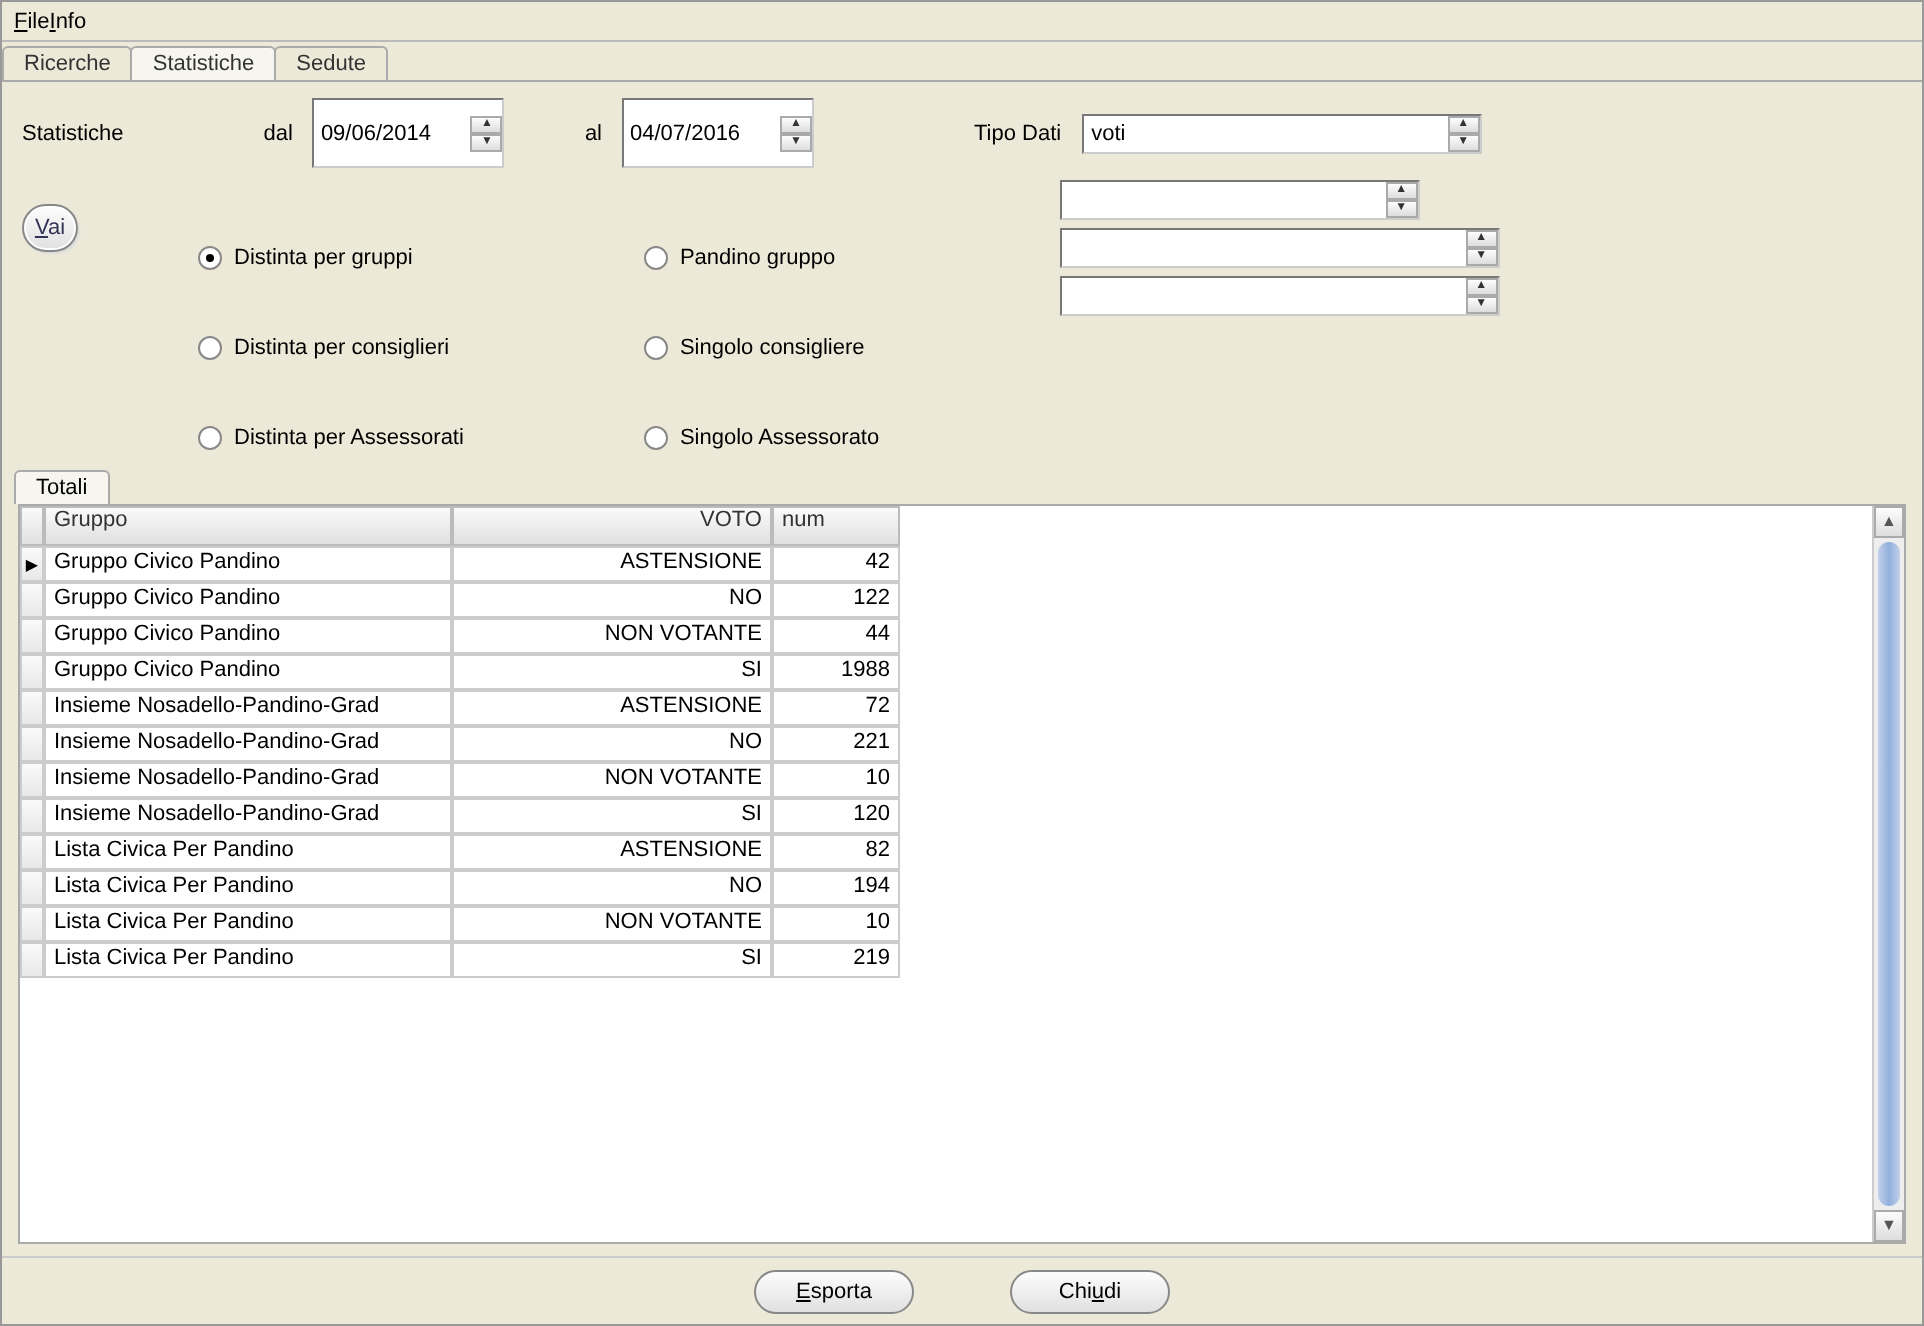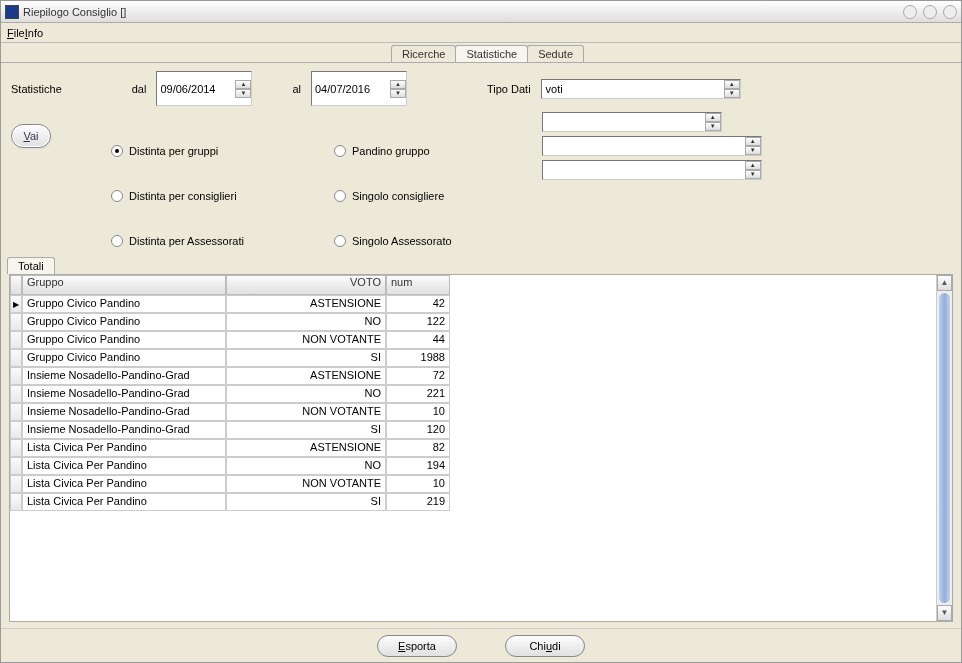--- a/index.html
+++ b/index.html
@@ -5,37 +5,37 @@
   * { box-sizing: border-box; font-family: Tahoma, Arial, sans-serif; font-size: 11px; }
   body { margin: 0; padding: 0; background: #e8e8e8; width: 962px; height: 663px; overflow: hidden; }
   .window { width: 962px; height: 663px; background: #ece9d8; border: 1px solid #999; display: flex; flex-direction: column; }
   .titlebar { height: 22px; background: linear-gradient(#fff,#ddd); border-bottom: 1px solid #aaa; display: flex; align-items: center; padding: 0 4px; }
   .titlebar .icon-app { width: 14px; height: 14px; background: #1a3a8a; border: 1px solid #444; margin-right: 4px; }
   .titlebar .title { flex: 1; color: #333; }
   .win-btn { width: 14px; height: 14px; border-radius: 50%; background: #eee; border: 1px solid #aaa; margin-left: 6px; }
   .menubar { height: 20px; background: #ece9d8; border-bottom: 1px solid #bbb; display: flex; align-items: center; padding: 0 6px; gap: 0; }
   .menubar .menu-item { color: #000; }
   .menubar .menu-item .ul { text-decoration: underline; }
-  .tabs { display: flex; padding: 2px 4px 0 16px; justify-content: center; }
+  .tabs { display: flex; padding: 2px 4px 0 0; }
   .tab { padding: 2px 10px; border: 1px solid #aaa; border-bottom: none; background: #ece9d8; margin-right: -1px; color: #333; border-top-left-radius: 3px; border-top-right-radius: 3px; }
   .tab.active { background: #f6f5ee; position: relative; z-index: 2; }
   .panel { flex: 0 0 auto; border-top: 1px solid #aaa; padding: 8px 10px 6px 10px; background: #ece9d8; }
   .date-input { width: 96px; height: 35px; border: 1px inset #ccc; background: #fff; display: flex; align-items: center; }
   .date-input span { flex: 1; padding: 0 3px; }
   .spin-btns { width: 16px; height: 18px; display: flex; flex-direction: column; }
   .spin-btns div { flex:1; background: linear-gradient(#fdfdfd,#ddd); border: 1px solid #aaa; font-size: 6px; line-height:6px; text-align:center; color:#333; }
   .radios { display: flex; flex-direction: column; gap: 6px; margin-top: 6px; }
   .radio-row { display: flex; align-items: flex-end; gap: 6px; margin-top: 27px; }
   .radio { width: 12px; height: 12px; border: 1px solid #888; border-radius: 50%; background: #fff; display:flex; align-items:center; justify-content:center; }
   .radio.checked::after { content:''; width:4px; height:4px; border-radius:50%; background:#000; }
   .combo { height: 20px; border: 1px inset #ccc; background: #fff; display:flex; align-items:center; }
   .combo span { flex:1; padding:0 4px; }
   .combo .drop { width: 16px; height: 18px; display:flex; flex-direction:column; }
   .combo .drop div { flex:1; background: linear-gradient(#fdfdfd,#ddd); border: 1px solid #aaa; font-size:6px; text-align:center; line-height:6px; color:#333; }
-  .vai-btn { width: 40px; height: 24px; border-radius: 12px; border: 1px solid #888; background: linear-gradient(#fdfdfd,#e0e0e0); display:flex; align-items:center; justify-content:center; color:#335; margin-top: 12px; box-shadow: 1px 1px 1px #ddd, inset 0 0 0 1px #fff; }
+  .vai-btn { width: 28px; height: 24px; border-radius: 12px; border: 1px solid #888; background: linear-gradient(#fdfdfd,#e0e0e0); display:flex; align-items:center; justify-content:center; color:#335; margin-top: 12px; box-shadow: 1px 1px 1px #ddd, inset 0 0 0 1px #fff; }
   .vai-btn span .ul { text-decoration: underline; }
   .subtabs { display:flex; margin-top: 4px; padding-left: 6px; }
   .subtab { padding: 2px 10px; border: 1px solid #aaa; border-bottom:none; background:#f6f5ee; border-top-left-radius:3px; border-top-right-radius:3px; }
   .grid-wrap { flex:1; margin: 0 8px 6px 8px; border: 1px solid #aaa; background:#fff; position:relative; overflow:hidden; }
   .grid { display:flex; flex-direction:column; }
   .header-row { display:flex; height: 20px; }
   .header-row .ind { width: 12px; border: 1px solid #bbb; background: linear-gradient(#fafafa,#e0e0e0); }
   .header-cell { border: 1px solid #bbb; background: linear-gradient(#fafafa,#e0e0e0); padding: 0 4px; color:#333; }
   .col-g { width: 204px; }
   .col-v { width: 160px; text-align: right; }
@@ -51,27 +51,20 @@
   .btn span .ul { text-decoration: underline; }
   .filters-row2 { display:flex; margin-top:6px; gap: 60px; }
   .left-col { display:flex; flex-direction:column; }
   .right-col { display:flex; flex-direction:column; gap: 4px; }
   .top-filter-line { display:flex; align-items:center; gap: 10px; }
 </style>
 </head>
 <body>
 
 <div class="window">
-  <div class="titlebar">
-    <div class="icon-app"></div>
-    <div class="title">Riepilogo Consiglio []</div>
-    <div class="win-btn"></div>
-    <div class="win-btn"></div>
-    <div class="win-btn"></div>
-  </div>
 
   <div class="menubar">
     <div class="menu-item"><span class="ul">F</span><span>ile</span></div>
     <div class="menu-item"><span class="ul">I</span><span>nfo</span></div>
   </div>
 
   <div class="tabs">
     <div class="tab">Ricerche</div>
     <div class="tab active">Statistiche</div>
     <div class="tab">Sedute</div>

